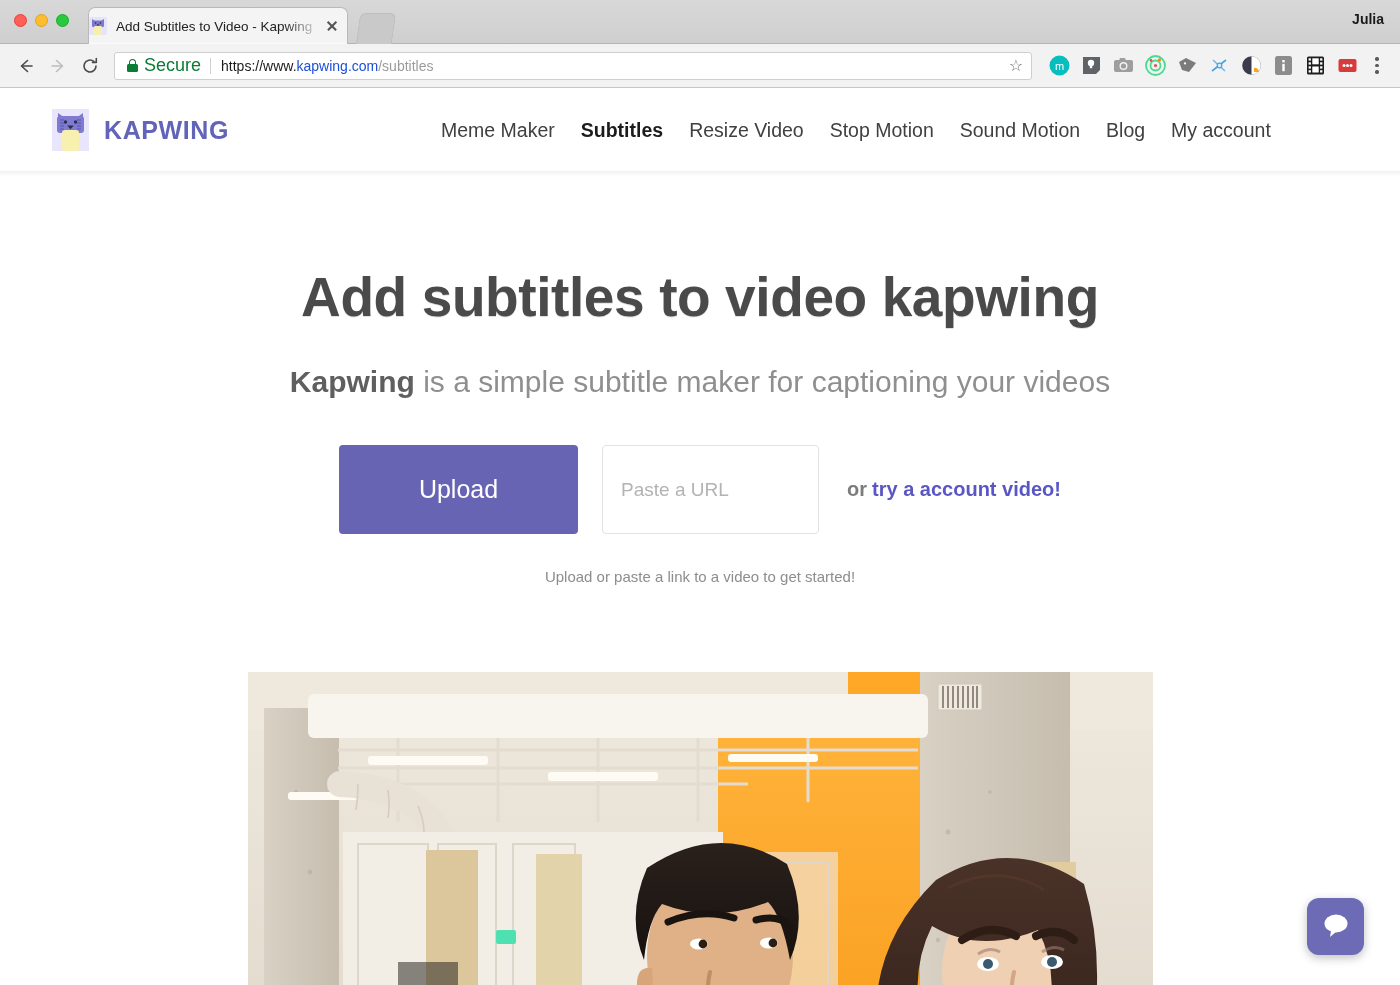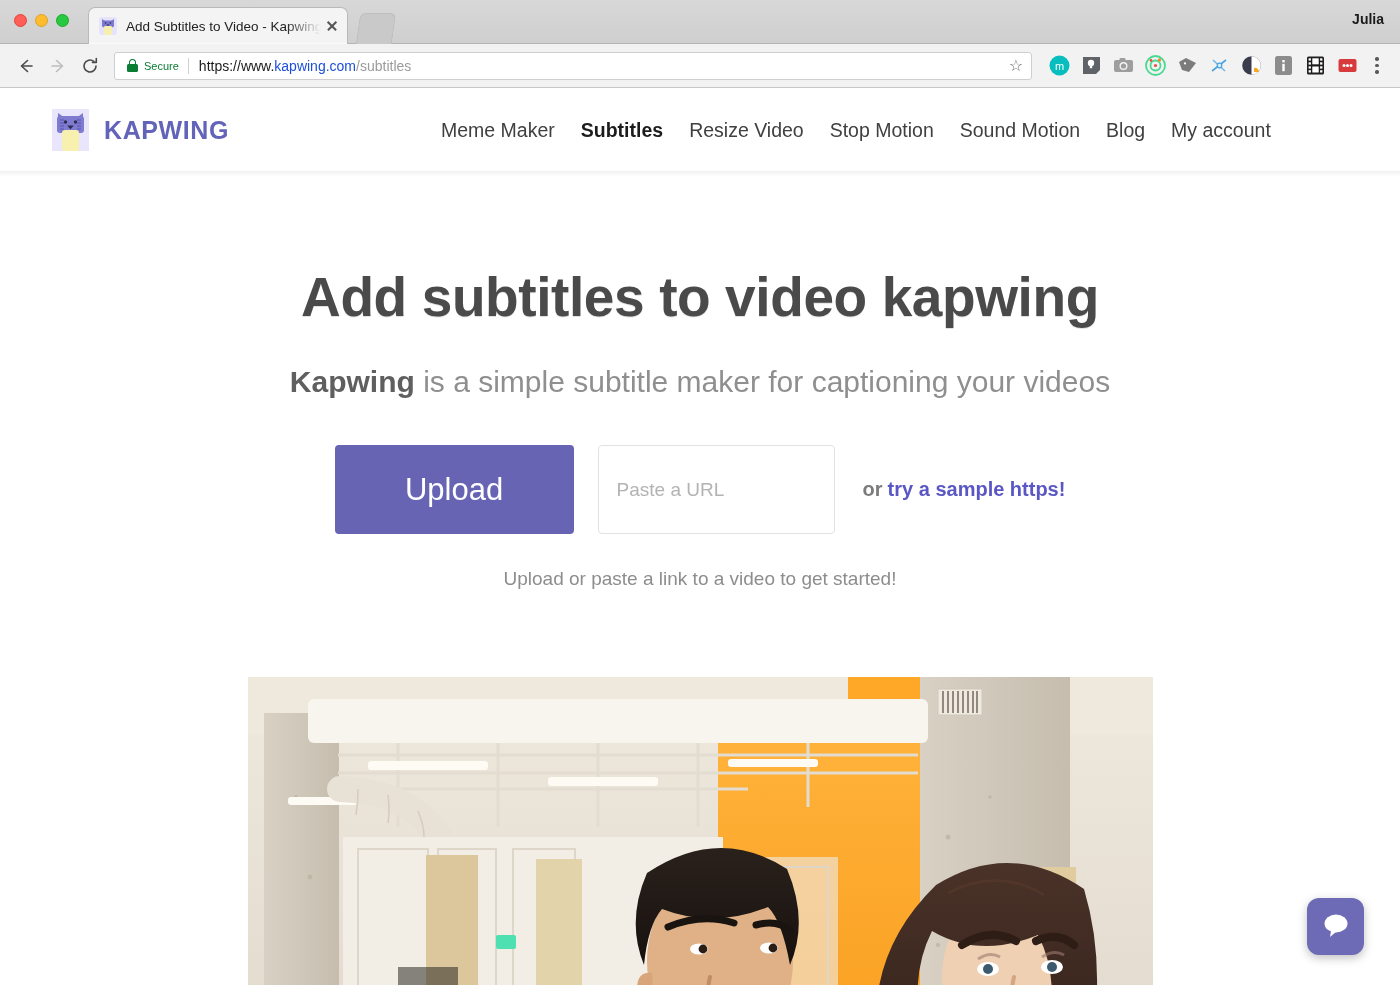--- a/index.html
+++ b/index.html
@@ -28,21 +28,21 @@
   .dot.yellow { background: #ffbd2e; border: 1px solid #dea123; }
   .dot.green  { background: #28c940; border: 1px solid #1aab29; }
 
   .tab {
     position: absolute; left: 88px; top: 7px;
     width: 260px; height: 37px;
     background: #f4f4f4;
     border: 1px solid #b9b9b9;
     border-bottom: none;
     border-radius: 7px 7px 0 0;
-    display: flex; align-items: center; padding: 0 8px 0 10px;
+    display: flex; align-items: center; padding: 0 8px 0 0;
     box-shadow: 0 -1px 0 rgba(255,255,255,.6) inset;
   }
   .tab-favicon {
     width: 18px; height: 18px; flex: 0 0 18px; margin-right: 9px;
     border-radius: 2px; overflow: hidden;
   }
   .tab-title {
     flex: 1 1 auto; font-size: 13.5px; color: #222;
     white-space: nowrap; overflow: hidden;
     -webkit-mask-image: linear-gradient(to right, #000 82%, transparent 100%);
@@ -96,21 +96,21 @@
   .lock { width: 11px; height: 13px; flex:0 0 11px; position: relative; margin-right: 6px; }
   .lock .shackle {
     position: absolute; left: 2.2px; top: 0; width: 6.6px; height: 6px;
     border: 1.7px solid #0a7d34; border-bottom: none;
     border-radius: 4px 4px 0 0;
   }
   .lock .body {
     position: absolute; left: 0; bottom: 0; width: 11px; height: 8px;
     background: #0a7d34; border-radius: 1.5px;
   }
-  .secure-label { font-size: 11px; color: #0a7d34; margin-right: 9px; }
+  .secure-label { font-size: 18px; color: #0a7d34; margin-right: 9px; }
   .omni-sep { width: 1px; height: 16px; background: #d0d0d0; margin-right: 10px; }
   .url { font-size: 14px; color: #9b9b9b; white-space: nowrap; }
   .url .host { color: #1d4ed8; }
   .url .scheme { color: #1b1b1b; }
   .star {
     position: absolute; right: 8px; top: 50%; transform: translateY(-50%);
     font-size: 16px; color: #6e6e6e; cursor: pointer; line-height: 1;
   }
 
   .ext-icons { display: flex; align-items: center; gap: 10px; margin-left: 12px; }
@@ -163,34 +163,34 @@
   .hero-sub b { color: #5f5f5f; font-weight: 700; }
 
   .cta-row {
     margin-top: 46px;
     display: flex; align-items: center; justify-content: center; gap: 0;
   }
   .btn-upload {
     width: 239px; height: 89px;
     background: #6764b3; color: #fff;
     border: none; border-radius: 4px;
-    font-family: inherit; font-size: 31px; font-weight: 400;
+    font-family: inherit; font-size: 25px; font-weight: 400;
     cursor: pointer;
   }
   .url-input {
-    width: 237px; height: 89px; margin-left: 24px;
+    width: 217px; height: 89px; margin-left: 24px;
     border: 1px solid #e2e2e2; border-radius: 4px;
     background: #fff; font-family: inherit; font-size: 19px; color: #555;
     padding: 0 18px;
   }
   .url-input::placeholder { color: #b3b3b3; }
   .or-sample { margin-left: 28px; font-size: 20px; font-weight: 700; color: #7c7c7c; }
   .or-sample a { color: #5a57c4; text-decoration: none; cursor: pointer; margin-left: 5px; }
 
-  .hint { margin-top: 34px; font-size: 19px; color: #8d8d8d; }
+  .hint { margin-top: 34px; font-size: 15px; color: #8d8d8d; }
 
   .video-wrap {
     margin: 87px auto 0; width: 905px; height: 510px;
     overflow: hidden; position: relative; background: #cdc6bb;
   }
   .video-wrap svg { display: block; width: 100%; height: 100%; }
 
   .chat-bubble {
     position: absolute; right: 36px; bottom: 30px;
     width: 57px; height: 57px; border-radius: 12px;
@@ -391,21 +391,21 @@
       </nav>
     </div>
 
     <div class="hero">
       <h1 class="hero-title">Add subtitles to video kapwing</h1>
       <p class="hero-sub"><b>Kapwing</b><span> is a simple subtitle maker for captioning your videos</span></p>
 
       <div class="cta-row">
         <button class="btn-upload">Upload</button>
         <input class="url-input" type="text" placeholder="Paste a URL" style="">
-        <span class="or-sample"><span>or</span><a>try a sample https!</a></span>
+        <span class="or-sample"><span>or</span><a>try a account video!</a></span>
       </div>
 
       <p class="hint">Upload or paste a link to a video to get started!</p>
     </div>
 
     <div class="video-wrap">
       <svg viewBox="0 0 905 510" preserveAspectRatio="xMidYMid slice" aria-hidden="true">
         <defs>
           <linearGradient id="ceil" x1="0" y1="0" x2="0" y2="1">
             <stop offset="0" stop-color="#efe9de"></stop>

